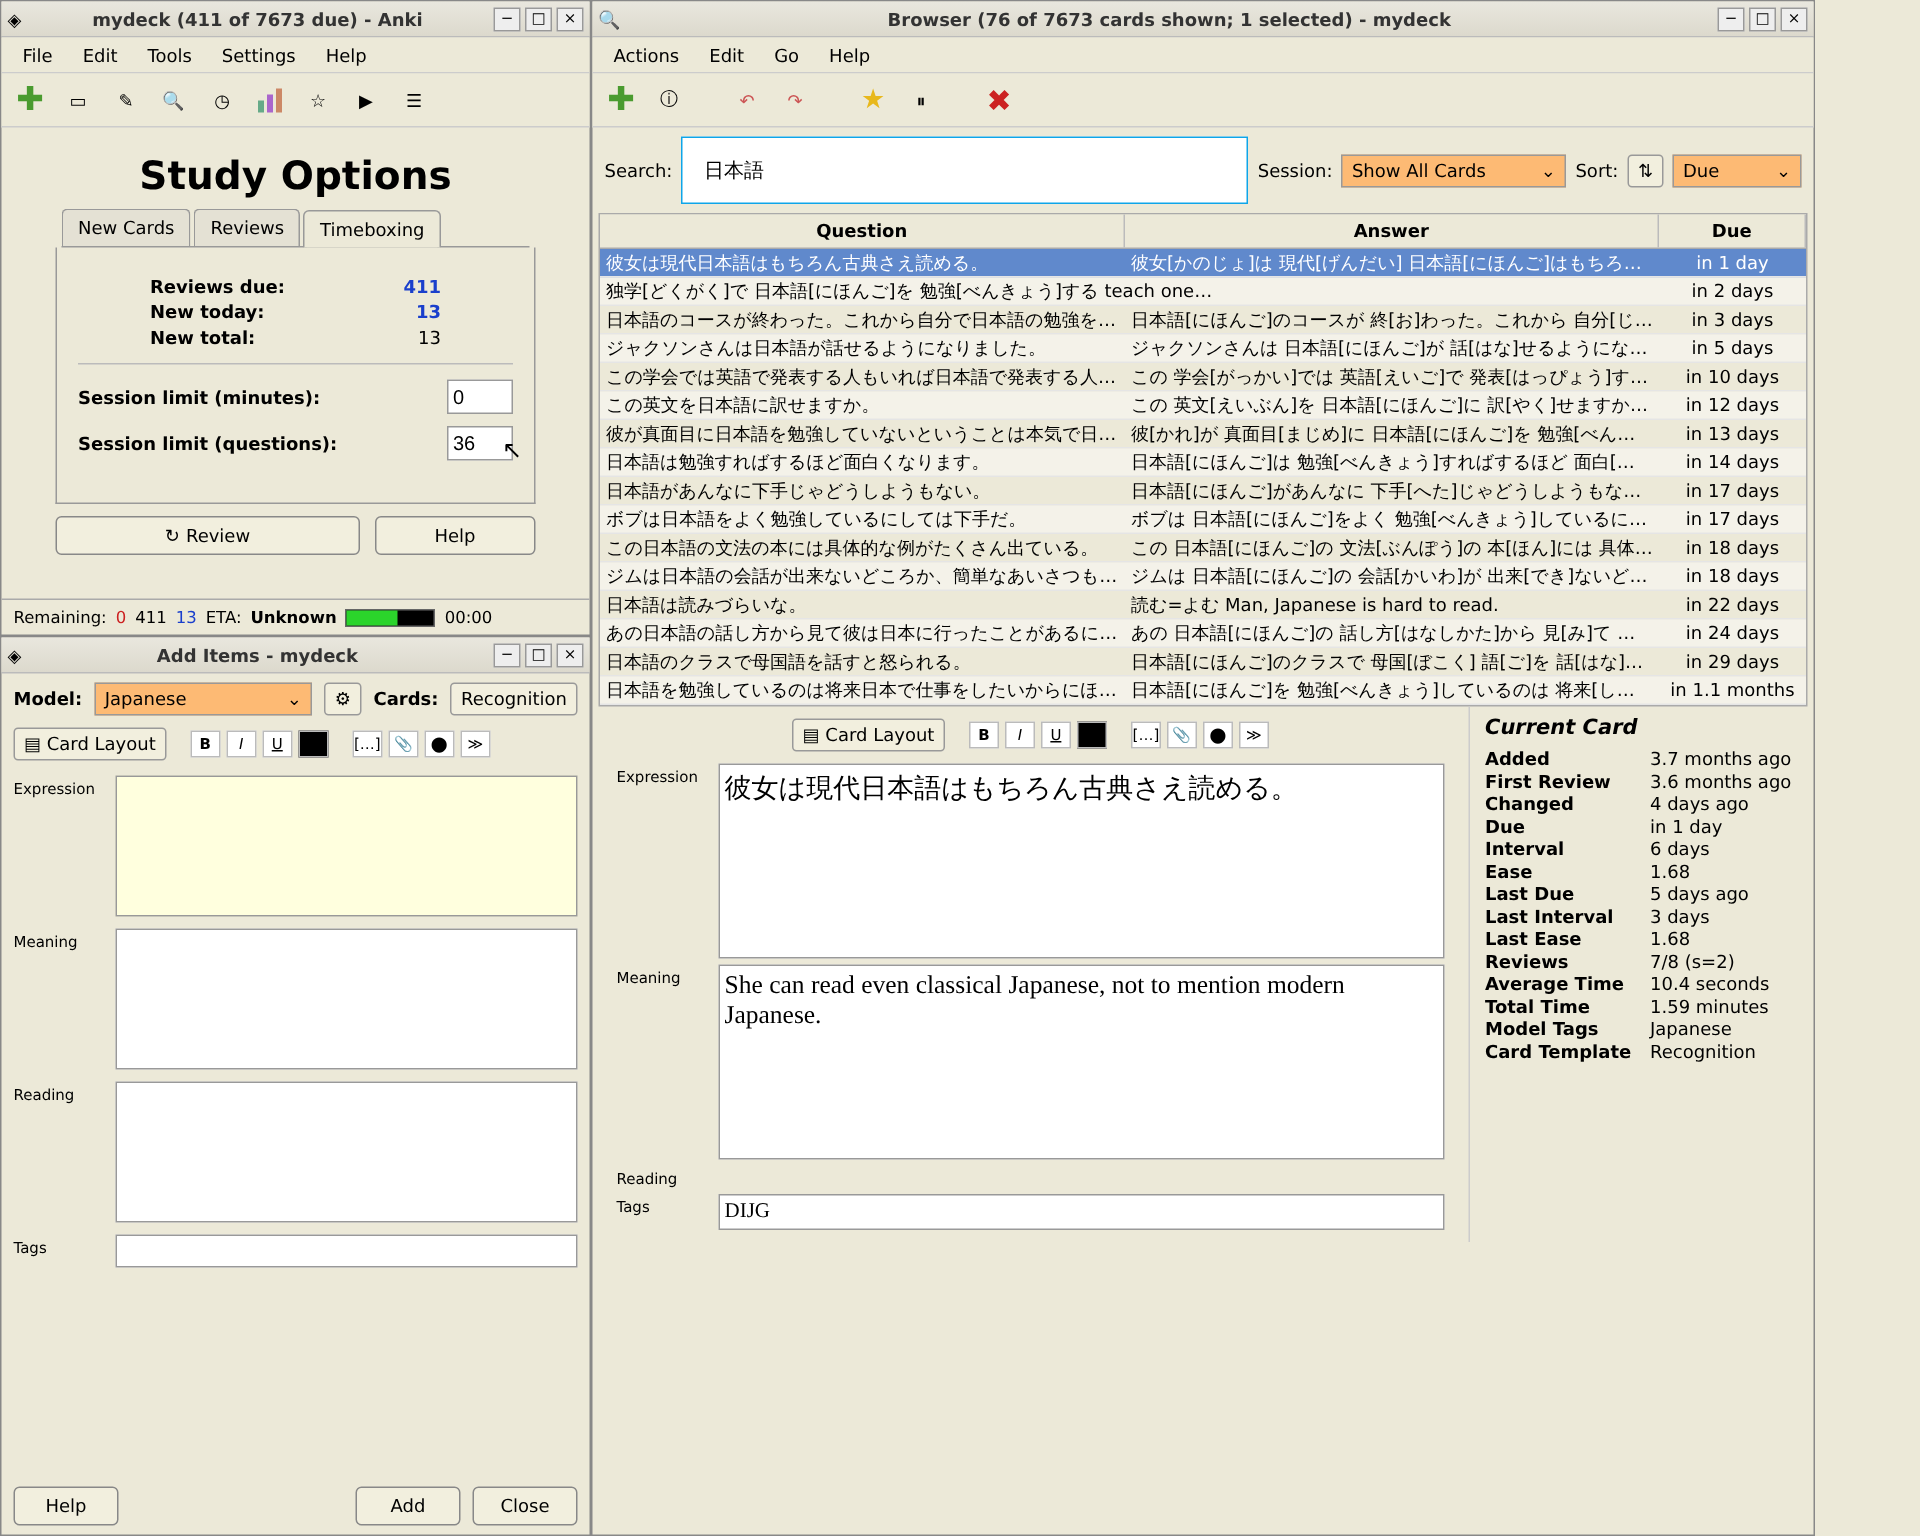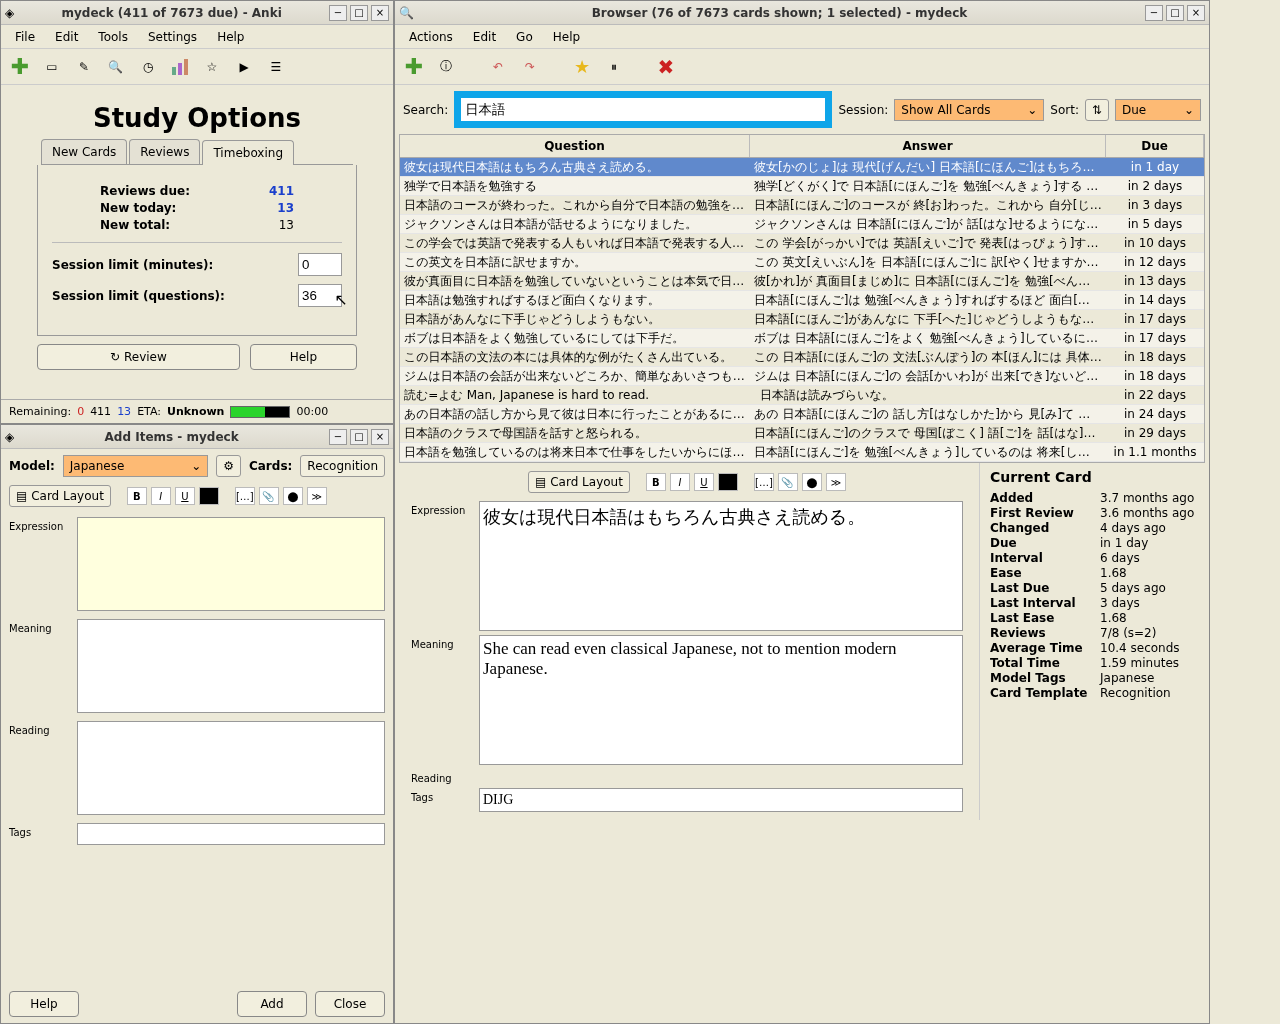--- a/index.html
+++ b/index.html
@@ -86,39 +86,39 @@
 .field-row { display: flex; margin: 4px 8px; }
 .field-row .flabel { width: 68px; font-size: 10px; padding-top: 4px; }
 .field-row .finput { flex: 1; border: 1px solid #999; background: #fff; min-height: 22px; padding: 3px; font-family: serif; font-size:14px;}
 .bigfield { min-height: 94px !important; }
 #add-expr { background: #ffffde; }
 .bottom-btns { display: flex; gap: 8px; padding: 6px 8px; margin-top: auto; }
 
 
 #browser-win { left: 394px; top: 0; width: 816px; height: 1024px; font-size: 12px;}
 .search-row { display: flex; align-items: center; gap: 6px; padding: 6px 8px; }
-.search-row input[type=text] { flex: 1; border: 7px solid #0ea5e9; padding: 4px; background:#fff;}
+.search-row input[type=text] { flex: 1; border: 1px solid #0ea5e9; padding: 14px; background:#fff;}
 .table { border: 1px solid #aaa; margin: 0 4px; }
 .thead { display: flex; background: #ece9d8; border-bottom: 1px solid #aaa; font-weight: bold; }
 .th { padding: 4px; border-right: 1px solid #bbb; text-align: center; }
 .th.q { flex: 0 0 350px; }
 .th.a { flex: 1; }
 .th.d { flex: 0 0 98px; }
 .tbody .tr { display: flex; border-bottom: 1px solid #e5e5e5; font-size: 12px; height: 19px; overflow:hidden;align-items:center;}
 .tr.selected { background: #6089cc; color: #fff; }
 .tr.alt { background: #f4f2e9; }
 .td { padding: 2px 4px; overflow: hidden; white-space: nowrap; text-overflow: ellipsis; }
 .td.q { flex: 0 0 350px; }
 .td.a { flex: 1; }
 .td.d { flex: 0 0 98px; text-align:center; }
 .cardlay-row { display: flex; align-items: center; gap: 4px; padding: 4px 8px; border-top: 1px solid #ccc; }
 .lower { display: flex; }
 .editor-col { flex: 1; padding: 4px 8px; }
 .card-info { width: 230px; padding: 6px 10px; border-left: 1px solid #ccc; }
-.card-info h3 { font-size: 14px; margin-bottom: 6px; }
+.card-info h3 { font-size: 14px; margin-bottom: 6px; font-style: italic; }
 .info-row { display: flex; margin: 1px 0; font-size: 12px;}
 .info-row .k { font-weight: bold; width: 110px; }
 .star-icon{color:#e8b81c;font-size:18px;}
 .red-x{color:#cc2222;font-size:20px;font-weight:bold;}
 .cursor-arrow{position:absolute;font-size:16px;pointer-events:none;}
 </style>
 </head>
 <body>
 
 <div class="window" id="study-win">
@@ -323,21 +323,20 @@
       <div class="th a">Answer</div>
       <div class="th d">Due</div>
     </div>
     <div class="tbody" id="card-tbody">
         <div class="tr selected">
           <div class="td q">彼女は現代日本語はもちろん古典さえ読める。</div>
           <div class="td a">彼女[かのじょ]は 現代[げんだい] 日本語[にほんご]はもちろん 古典[こ…</div>
           <div class="td d">in 1 day</div>
         </div>
         <div class="tr alt">
-          <div class="td q">独学で日本語を勉強する</div>
           <div class="td a">独学[どくがく]で 日本語[にほんご]を 勉強[べんきょう]する teach one…</div>
           <div class="td d">in 2 days</div>
         </div>
         <div class="tr">
           <div class="td q">日本語のコースが終わった。これから自分で日本語の勉強を続けるつ…</div>
           <div class="td a">日本語[にほんご]のコースが 終[お]わった。これから 自分[じぶん]で …</div>
           <div class="td d">in 3 days</div>
         </div>
         <div class="tr alt">
           <div class="td q">ジャクソンさんは日本語が話せるようになりました。</div>
@@ -378,22 +377,22 @@
           <div class="td q">この日本語の文法の本には具体的な例がたくさん出ている。</div>
           <div class="td a">この 日本語[にほんご]の 文法[ぶんぽう]の 本[ほん]には 具体[ぐたい…</div>
           <div class="td d">in 18 days</div>
         </div>
         <div class="tr alt">
           <div class="td q">ジムは日本語の会話が出来ないどころか、簡単なあいさつも出来ない。</div>
           <div class="td a">ジムは 日本語[にほんご]の 会話[かいわ]が 出来[でき]ないどころか、…</div>
           <div class="td d">in 18 days</div>
         </div>
         <div class="tr">
+          <div class="td q">日本語は読みづらいな。</div>
           <div class="td a">読む=よむ Man, Japanese is hard to read.</div>
-          <div class="td q">日本語は読みづらいな。</div>
           <div class="td d">in 22 days</div>
         </div>
         <div class="tr alt">
           <div class="td q">あの日本語の話し方から見て彼は日本に行ったことがあるに違いない。…</div>
           <div class="td a">あの 日本語[にほんご]の 話し方[はなしかた]から 見[み]て 彼[かれ]…</div>
           <div class="td d">in 24 days</div>
         </div>
         <div class="tr">
           <div class="td q">日本語のクラスで母国語を話すと怒られる。</div>
           <div class="td a">日本語[にほんご]のクラスで 母国[ぼこく] 語[ご]を 話[はな]すと 怒[お…</div>

